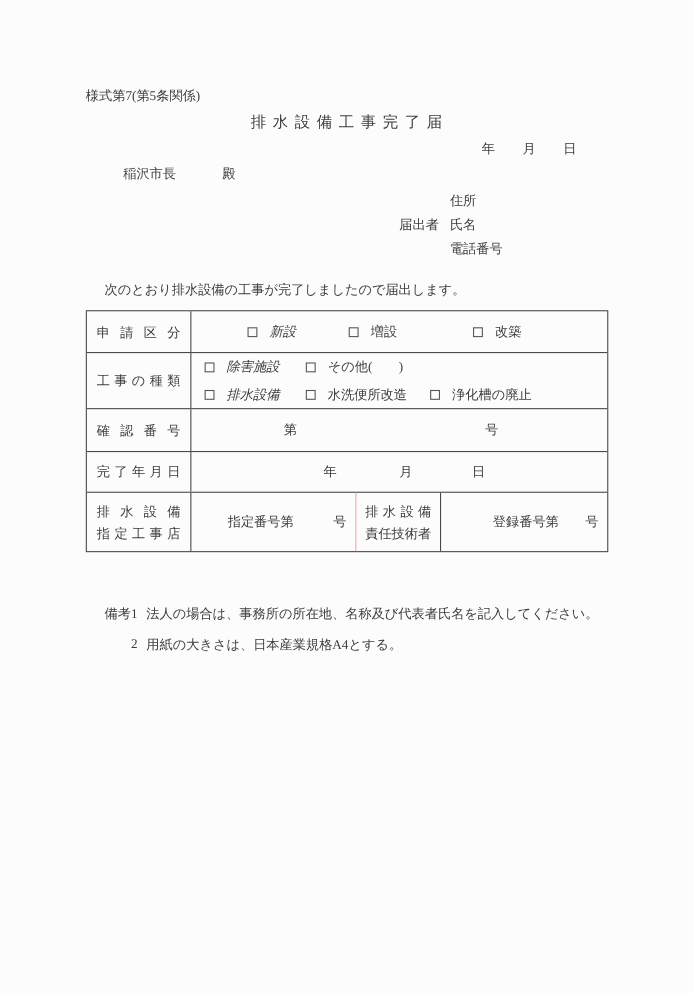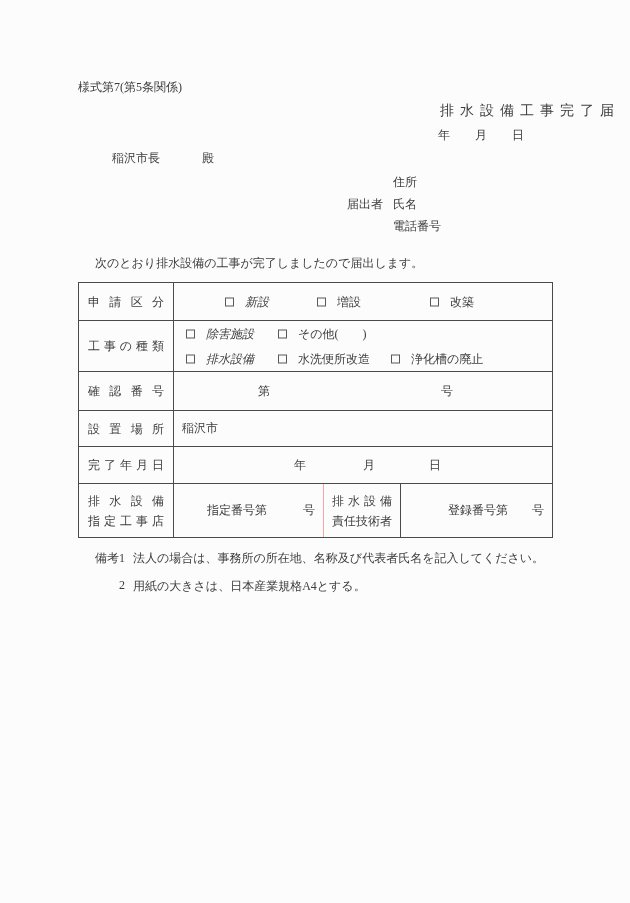--- a/index.html
+++ b/index.html
@@ -9,32 +9,32 @@
     font-family:"Liberation Serif","DejaVu Serif",serif;
     color:#3c3c3c; font-size:12px;
   }
   .page { position:relative; width:630px; height:903px; overflow:hidden; }
 
   .abs { position:absolute; }
 
   .form-number { left:78px; top:79px; }
 
   .doc-title {
-    left:0; right:10px; top:102px; text-align:right;
+    left:0; right:0; top:102px; text-align:center;
     font-size:14px; letter-spacing:6px; padding-left:6px;
   }
 
   .date-line { left:438px; top:127px; display:flex; gap:25px; }
 
   .addressee { left:112px; top:150px; display:flex; }
   .addressee .honorific { margin-left:42px; }
 
   .submitter { left:347px; top:171px; }
   .submitter-row { display:flex; height:22px; align-items:center; }
-  .submitter-col1 { width:46px; }
+  .submitter-col1 { width:46px;margin-left:16px; }
 
   .intro { left:95px; top:255px; }
 
   
   .form-table {
     position:absolute; left:78px; top:282px; width:475px;
     border:1px solid #4a4a4a;
   }
   .trow { display:flex; }
   .trow + .trow { border-top:1px solid #4a4a4a; }
@@ -174,28 +174,20 @@
     <div class="trow r3">
       <div class="tlabel">
         <span class="jtext">確 認 番 号</span>
       </div>
       <div class="tcell">
         <span class="p-dai">第</span>
         <span class="p-gou">号</span>
       </div>
     </div>
 
-    <div class="trow r4">
-      <div class="tlabel">
-        <span class="jtext">設 置 場 所</span>
-      </div>
-      <div class="tcell loc-cell">
-        <span>稲沢市</span>
-      </div>
-    </div>
 
     <div class="trow r5">
       <div class="tlabel">
         <span class="jtext">完 了 年 月 日</span>
       </div>
       <div class="tcell">
         <span class="p-nen">年</span>
         <span class="p-tsuki">月</span>
         <span class="p-hi">日</span>
       </div>

